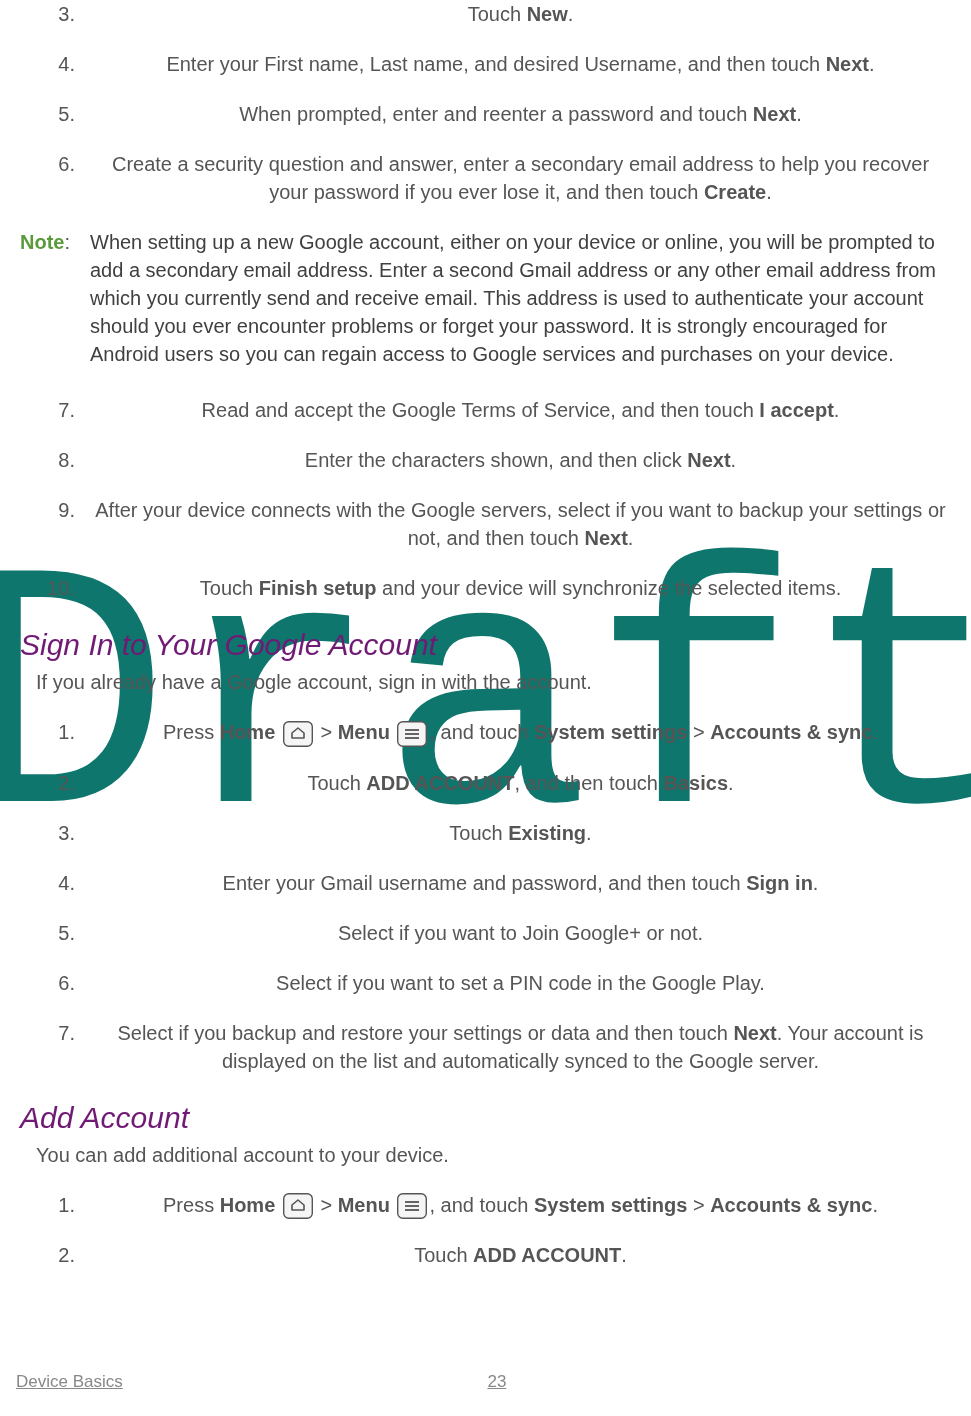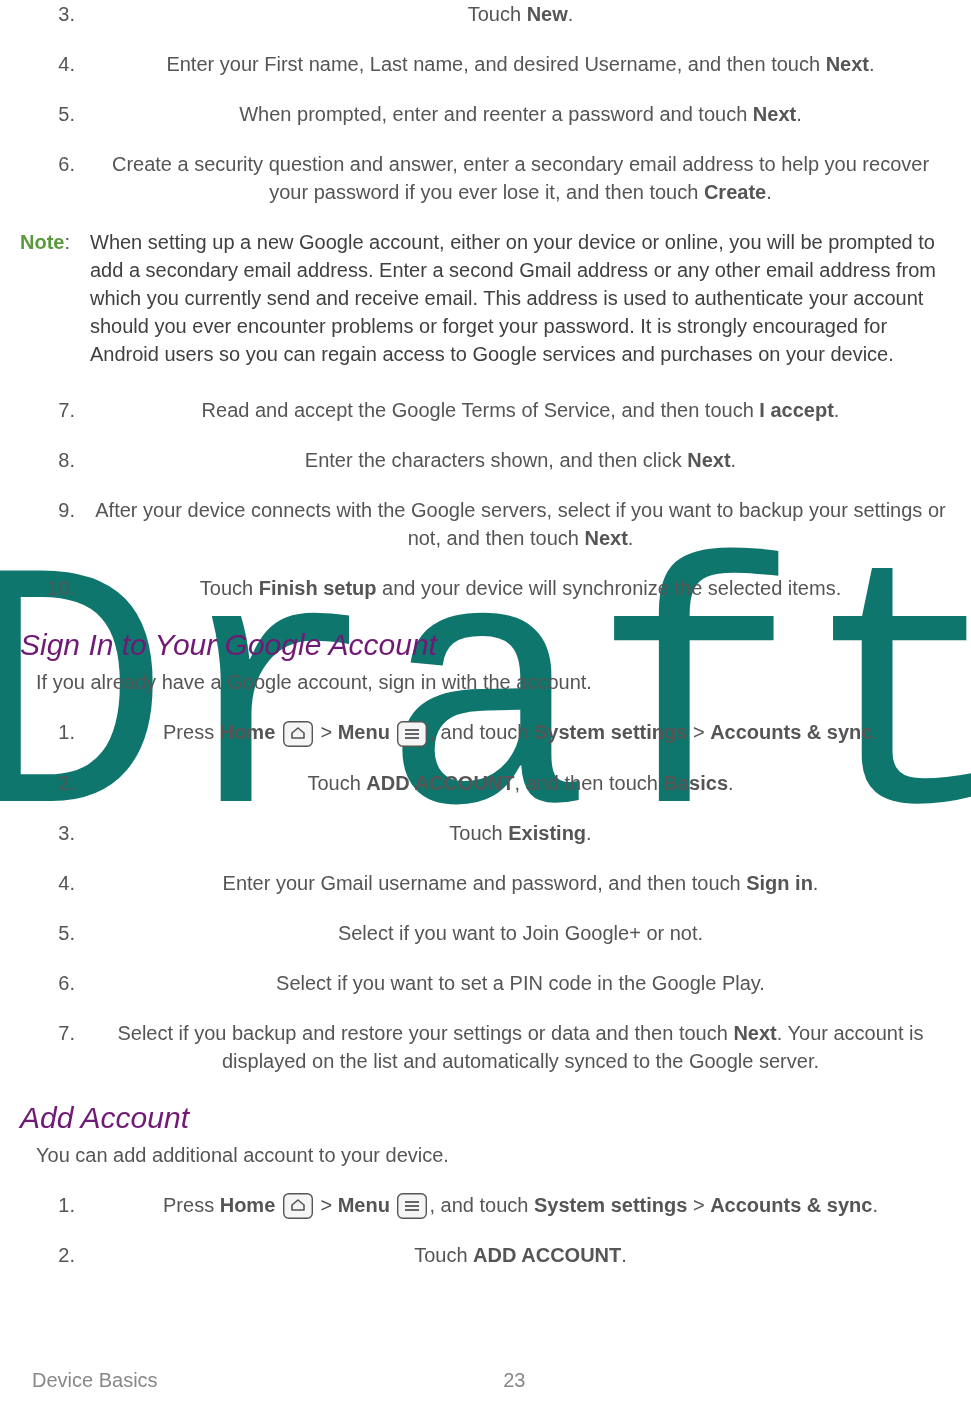--- a/index.html
+++ b/index.html
@@ -83,26 +83,27 @@
   }
   .icon-btn {
     display: inline-block;
     vertical-align: middle;
     margin: 0 2px;
   }
   .icon-btn svg { display: block; }
   .footer {
     position: absolute;
     bottom: 22px;
-    left: 32px;
+    left: 16px;
     right: 20px;
     display: flex;
-    font-size: 20px;
+    font-size: 17px;
     color: #888;
     z-index: 2;
+    text-decoration: underline;
   }
   .footer .ftitle { flex: 0 0 auto; }
   .footer .fspacer { flex: 1; text-align: center; margin-left:-80px; }
 </style>
 </head>
 <body>
 
 <div class="watermark">Draft</div>
 
 <div class="page">

